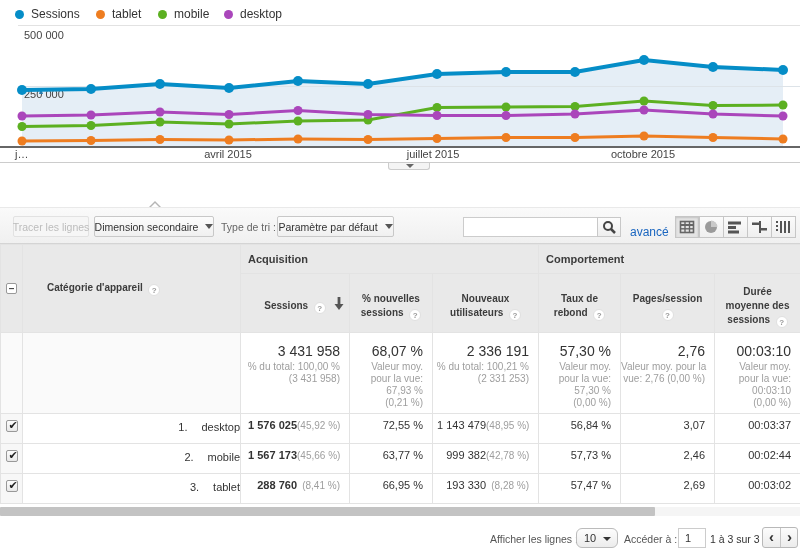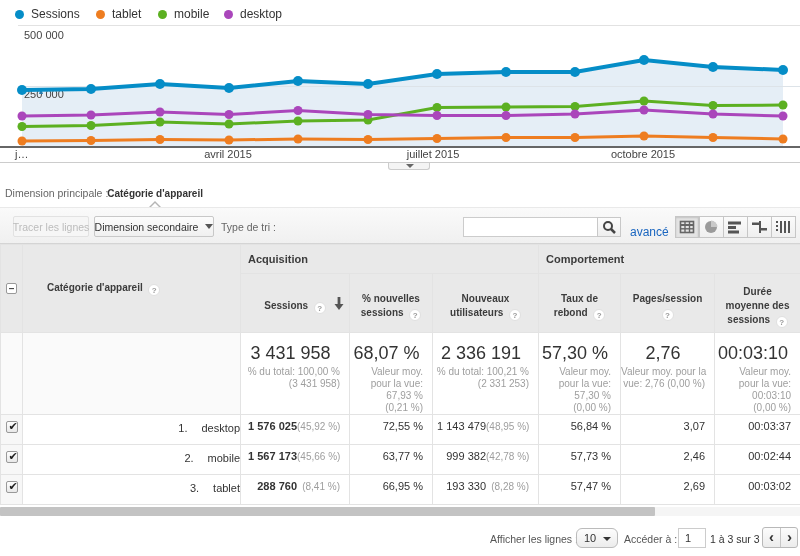--- a/index.html
+++ b/index.html
@@ -57,21 +57,21 @@
 table.ga td, table.ga th { border:1px solid #e3e3e3; padding:0; vertical-align:middle; }
 tr.h1 { height:29px; }
 tr.h1 th, tr.h2 th { background:#e9e9e9; font-weight:bold; text-align:left; font-size:10px; color:#3c3c3c; }
 tr.h1 th.g { padding-left:7px; font-size:11px; }
 tr.h2 { height:59px; }
 tr.h2 th { text-align:center; line-height:14px; padding-top:6px; }
 .help { display:inline-block; width:12px; height:12px; border-radius:50%; background:#fff; border:1px solid #e0e0e0;
   color:#999; font-size:8px; line-height:11px; text-align:center; font-weight:bold; vertical-align:-2px; }
 tr.sum { height:81px; }
 tr.sum td { background:#fff; vertical-align:top; text-align:right; padding:10px 9px 0 0; }
-.big { font-size:18px; color:#333; margin-bottom:2px; white-space:nowrap;text-align:center; }
+.big { font-size:14px; color:#333; margin-bottom:2px; white-space:nowrap; }
 .small { font-size:10px; color:#9e9e9e; line-height:12px; white-space:nowrap; }
 tr.data { height:30px; }
 tr.data td { background:#fff; text-align:right; padding:0 9px 8px 0; white-space:nowrap; }
 tr.data td.lbl { text-align:right; padding:0 0 3px 0; }
 tr.data td.cbcell { background:#f7f7f7; text-align:center; padding:0 0 3px 0; }
 .pct { display:inline-block; width:43px; text-align:right; font-size:10px; color:#9e9e9e; }
 .num { font-weight:bold; }
 .cb { position:relative; display:inline-block; width:12px; height:12px; border:1px solid #999; border-radius:2px;
   background:linear-gradient(#fdfdfd,#e8e8e8); }
 .cb:after { content:"\2714"; position:absolute; left:2px; top:-2px; font-size:11px; color:#222; }
@@ -179,27 +179,27 @@
     <text x="228" y="158" font-size="11" fill="#444" text-anchor="middle">avril 2015</text>
     <text x="433" y="158" font-size="11" fill="#444" text-anchor="middle">juillet 2015</text>
     <text x="643" y="158" font-size="11" fill="#444" text-anchor="middle">octobre 2015</text>
   </svg>
 
   <div class="divider"></div>
   <div class="tab">
       <span class="arr"></span>
     </div>
 
-  <div class="dimrow">Dimension principale : <b>Catégorie d'appareil</b></div>
   <div class="caret"></div>
 
   <div class="toolbar">
     <span class="btn disabled" style="left:13px;width:76px">Tracer les lignes</span>
     <span class="btn" style="left:94px;width:120px">Dimension secondaire <span class="dd"></span></span>
     <span class="tlabel" style="left:221px">Type de tri :</span>
+    <span class="btn" style="left:277px;width:117px">Paramètre par défaut <span class="dd"></span></span>
     <span class="search"></span>
     <span class="searchbtn"><svg width="22" height="18" viewBox="0 0 22 18">
           <circle cx="10" cy="8" r="4" fill="none" stroke="#444" stroke-width="2"></circle>
           <line x1="13" y1="11" x2="17" y2="15" stroke="#444" stroke-width="2.5"></line>
         </svg></span>
     <span class="avance">avancé</span>
     <span class="viewbtns">
       <span class="vb sel" style="left:0"><svg width="22" height="20" viewBox="0 0 22 20">
             <g stroke="#666">
               <rect x="4.5" y="4.5" width="13" height="11" fill="none" stroke-width="1.6"></rect>

